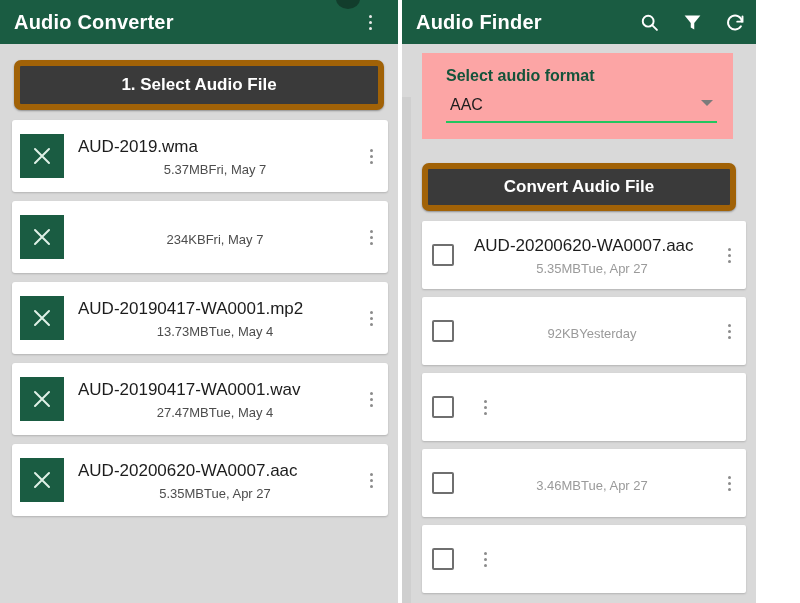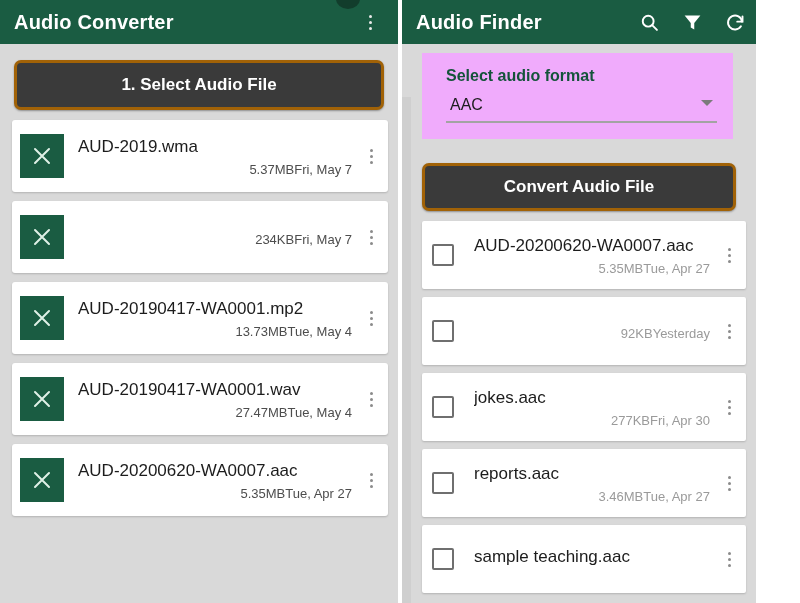--- a/index.html
+++ b/index.html
@@ -55,46 +55,46 @@
     background: #123d2c;
     border-radius: 50%;
   }
 
   
   .body-area { position: relative; height: 559px; background: #d9d9d9; }
 
   
   .big-btn {
     background: #3a3a3a;
-    border: 3px solid #a16207;
+    border: 6px solid #a16207;
     border-radius: 7px;
     color: #ffffff;
     font-size: 17px;
     font-weight: bold;
     display: flex; align-items: center; justify-content: center;
     box-shadow: 0 1px 2px rgba(0,0,0,.35);
   }
   .left-btns { padding: 16px 14px 0 14px; display: flex; flex-direction: column; gap: 11px; }
   .left-btns .big-btn { height: 50px; }
 
   
   .format-card {
     margin: 9px 23px 0 20px;
-    background: #f0abfc;
+    background: #fca5a5;
     padding: 14px 16px 16px 24px;
   }
   .format-label {
     color: #14533a;
     font-size: 16px;
     font-weight: bold;
     margin-bottom: 9px;
   }
   .format-select {
     position: relative;
-    border-bottom: 2px solid #a3a3a3;
+    border-bottom: 2px solid #22c55e;
     padding: 2px 0 7px 4px;
     display: flex; align-items: flex-start;
   }
   .format-value { font-size: 16px; color: #1d1d1d; }
   .caret {
     position: absolute; right: 4px; top: 6px;
     width: 0; height: 0;
     border-left: 6px solid transparent;
     border-right: 6px solid transparent;
     border-top: 6px solid #7b7b7b;
@@ -137,21 +137,21 @@
 
   .file-meta { flex: 1; min-width: 0; }
   .file-name {
     font-size: 17px;
     color: #1c1c1c;
     line-height: 22px;
     white-space: nowrap;
     overflow: hidden;
   }
   .file-sub {
-    display: flex; justify-content: flex-end;
+    display: flex; justify-content: center;
     margin-top: 4px;
     padding-right: 8px;
   }
   .list-left .file-sub { font-size: 13px; color: #4d4d4d; }
   .list-right .file-sub { font-size: 13px; color: #9a9a9a; }
 
   .row-dots {
     width: 22px; height: 34px;
     display: flex; flex-direction: column; align-items: center;
     justify-content: center; gap: 3px;
@@ -367,59 +367,44 @@
           </div>
           <div class="row-dots">
             <i></i>
               <i></i>
               <i></i>
           </div>
         </div>
 
         <div class="file-item">
           <div class="checkbox"></div>
-          <div class="file-meta">
-            <div class="file-name">jokes.aac</div>
-            <div class="file-sub">
-              <span>277KB</span>
-              <span>Fri, Apr 30</span>
-            </div>
-          </div>
           <div class="row-dots">
             <i></i>
               <i></i>
               <i></i>
           </div>
         </div>
 
         <div class="file-item">
           <div class="checkbox"></div>
           <div class="file-meta">
-            <div class="file-name">reports.aac</div>
             <div class="file-sub">
               <span>3.46MB</span>
               <span>Tue, Apr 27</span>
             </div>
           </div>
           <div class="row-dots">
             <i></i>
               <i></i>
               <i></i>
           </div>
         </div>
 
         <div class="file-item">
           <div class="checkbox"></div>
-          <div class="file-meta">
-            <div class="file-name">sample teaching.aac</div>
-            <div class="file-sub">
-              <span></span>
-              <span></span>
-            </div>
-          </div>
           <div class="row-dots">
             <i></i>
               <i></i>
               <i></i>
           </div>
         </div>
 
       </div>
     </div>
   </div>

